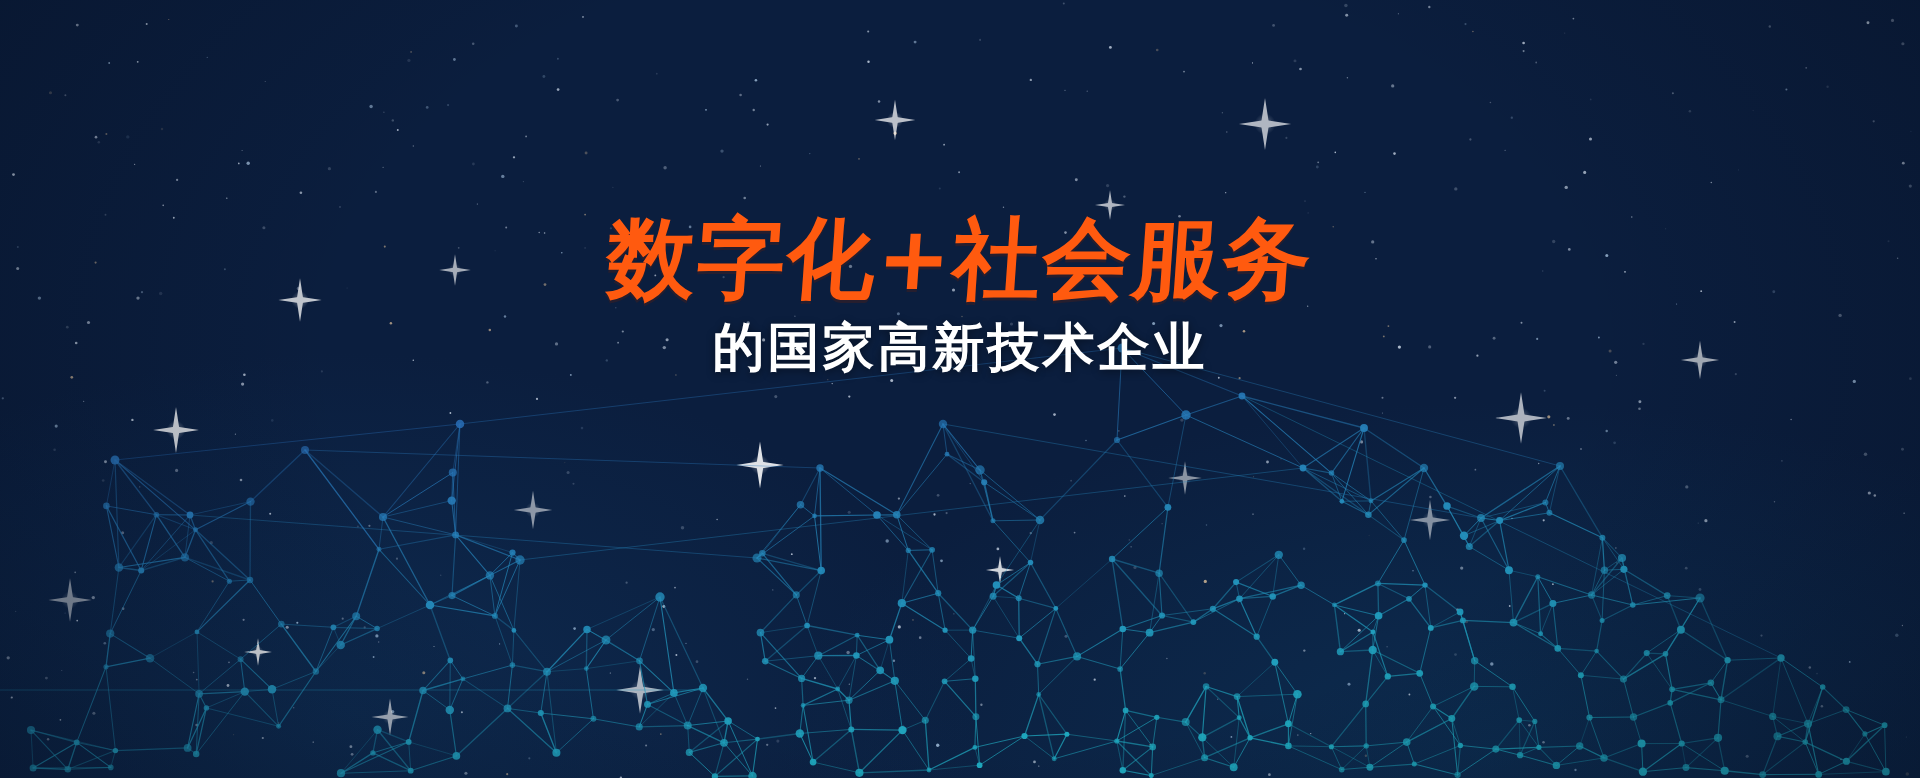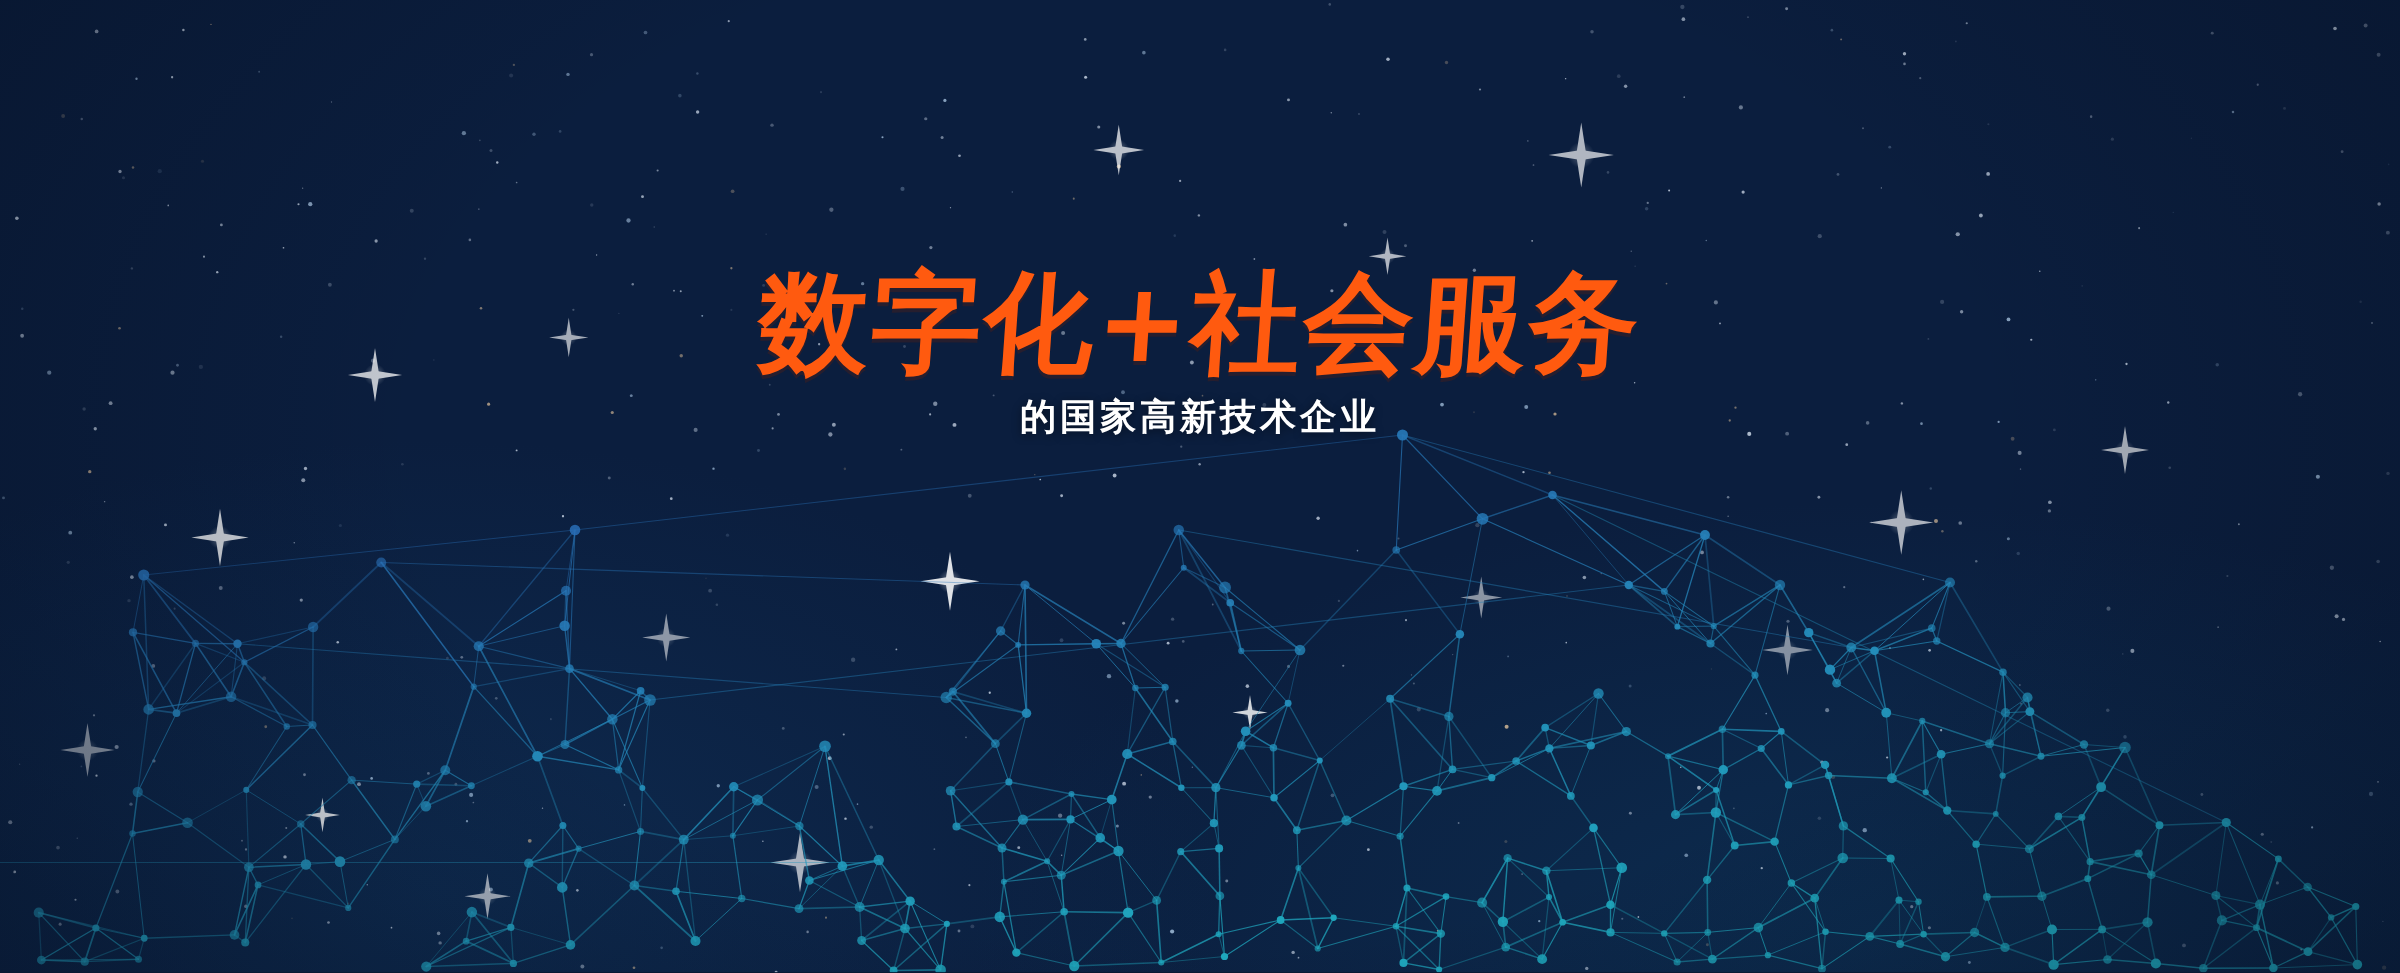--- a/index.html
+++ b/index.html
@@ -47,21 +47,21 @@
     letter-spacing:2px;
     color:#ff5a0f;
     text-shadow:0 3px 0 rgba(120,30,0,.25);
     transform:skewX(-4deg);
     white-space:nowrap;
   }
   .subline{
     margin:14px 0 0 0;
     font-family:"DejaVu Serif","Liberation Serif",serif;
     font-weight:700;
-    font-size:29px;
+    font-size:52px;
     line-height:1.1;
     letter-spacing:3px;
     color:#ffffff;
     text-shadow:0 2px 8px rgba(0,0,0,.45);
     white-space:nowrap;
   }
 </style>
 </head>
 <body>
 

